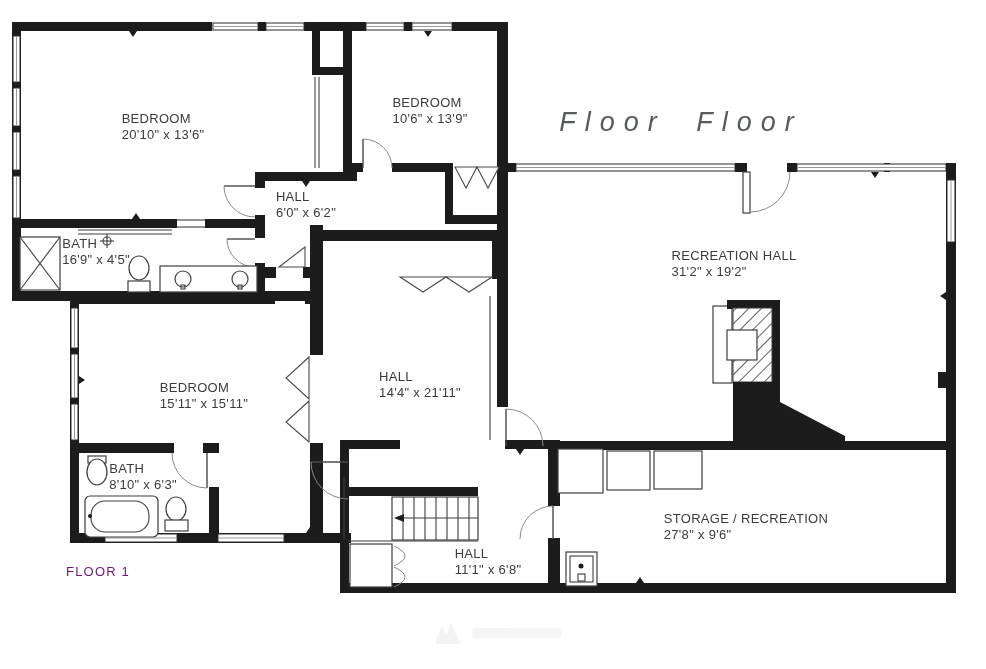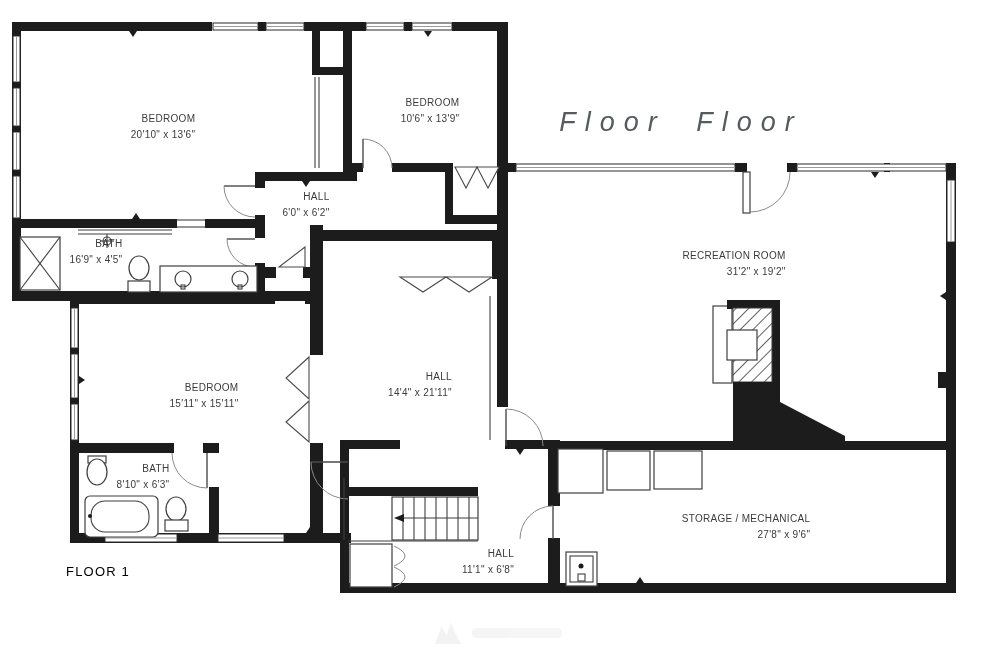--- a/index.html
+++ b/index.html
@@ -8,28 +8,28 @@
   svg{position:absolute;left:0;top:0;}
   .wall{fill:#1c1c1c;stroke:none;}
   .thin{fill:none;stroke:#3f3f3f;stroke-width:1.1;}
   .fixture{fill:#ffffff;stroke:#3f3f3f;stroke-width:1.2;}
   .door{fill:none;stroke:#8a8a8a;stroke-width:1;}
   .leaf{fill:none;stroke:#4a4a4a;stroke-width:1.4;}
   .win{fill:#ffffff;stroke:#2b2b2b;stroke-width:1;}
   .winline{stroke:#9a9a9a;stroke-width:1;}
   .chev{fill:#ffffff;stroke:#4a4a4a;stroke-width:1.1;}
   .tick{fill:#1c1c1c;}
-  .room-label{position:absolute;transform:translate(-50%,-50%);text-align:right;
-      color:#3b3b3b;font-size:10px;line-height:16px;letter-spacing:.3px;white-space:nowrap;}
+  .room-label{position:absolute;transform:translate(-50%,-50%);text-align:left;
+      color:#3b3b3b;font-size:13px;line-height:16px;letter-spacing:.3px;white-space:nowrap;}
   .room-label .rname{display:block;}
   .room-label .rdims{display:block;}
   .plan-title{position:absolute;left:681px;top:122px;transform:translate(-50%,-50%);
       color:#565b5e;font-size:27px;font-style:italic;letter-spacing:9px;word-spacing:14px;
       white-space:nowrap;font-family:"Liberation Sans", sans-serif;}
-  .floor-label{position:absolute;left:66px;top:564px;color:#000000;font-size:13px;
+  .floor-label{position:absolute;left:66px;top:564px;color:#701a75;font-size:13px;
       letter-spacing:1.2px;}
   .watermark{position:absolute;left:430px;top:618px;width:140px;height:30px;opacity:.05;}
   .watermark .wm-glyph{position:absolute;left:5px;top:4px;width:26px;height:22px;
       background:#333;clip-path:polygon(0 100%,25% 20%,45% 60%,60% 0,80% 55%,100% 100%);}
   .watermark .wm-bar{position:absolute;left:42px;top:10px;width:90px;height:10px;background:#555;border-radius:4px;}
 </style>
 </head>
 <body>
 
 <div class="stage">
@@ -290,41 +290,41 @@
 </div>
 <div class="room-label" style="left:306px;top:205px">
   <span class="rname">HALL</span>
       <span class="rdims">6'0" x 6'2"</span>
 </div>
 <div class="room-label" style="left:96px;top:252px">
   <span class="rname">BATH</span>
       <span class="rdims">16'9" x 4'5"</span>
 </div>
 <div class="room-label" style="left:734px;top:264px">
-  <span class="rname">RECREATION ROOM</span>
+  <span class="rname">RECREATION HALL</span>
       <span class="rdims">31'2" x 19'2"</span>
 </div>
 <div class="room-label" style="left:204px;top:396px">
   <span class="rname">BEDROOM</span>
       <span class="rdims">15'11" x 15'11"</span>
 </div>
 <div class="room-label" style="left:420px;top:385px">
   <span class="rname">HALL</span>
       <span class="rdims">14'4" x 21'11"</span>
 </div>
 <div class="room-label" style="left:143px;top:477px">
   <span class="rname">BATH</span>
       <span class="rdims">8'10" x 6'3"</span>
 </div>
 <div class="room-label" style="left:488px;top:562px">
   <span class="rname">HALL</span>
       <span class="rdims">11'1" x 6'8"</span>
 </div>
 <div class="room-label" style="left:746px;top:527px">
-  <span class="rname">STORAGE / MECHANICAL</span>
+  <span class="rname">STORAGE / RECREATION</span>
       <span class="rdims">27'8" x 9'6"</span>
 </div>
 
 <div class="plan-title">Floor Floor</div>
 <div class="floor-label">FLOOR 1</div>
 
 <div class="watermark">
   <span class="wm-glyph"></span>
   <span class="wm-bar"></span>
 </div>

